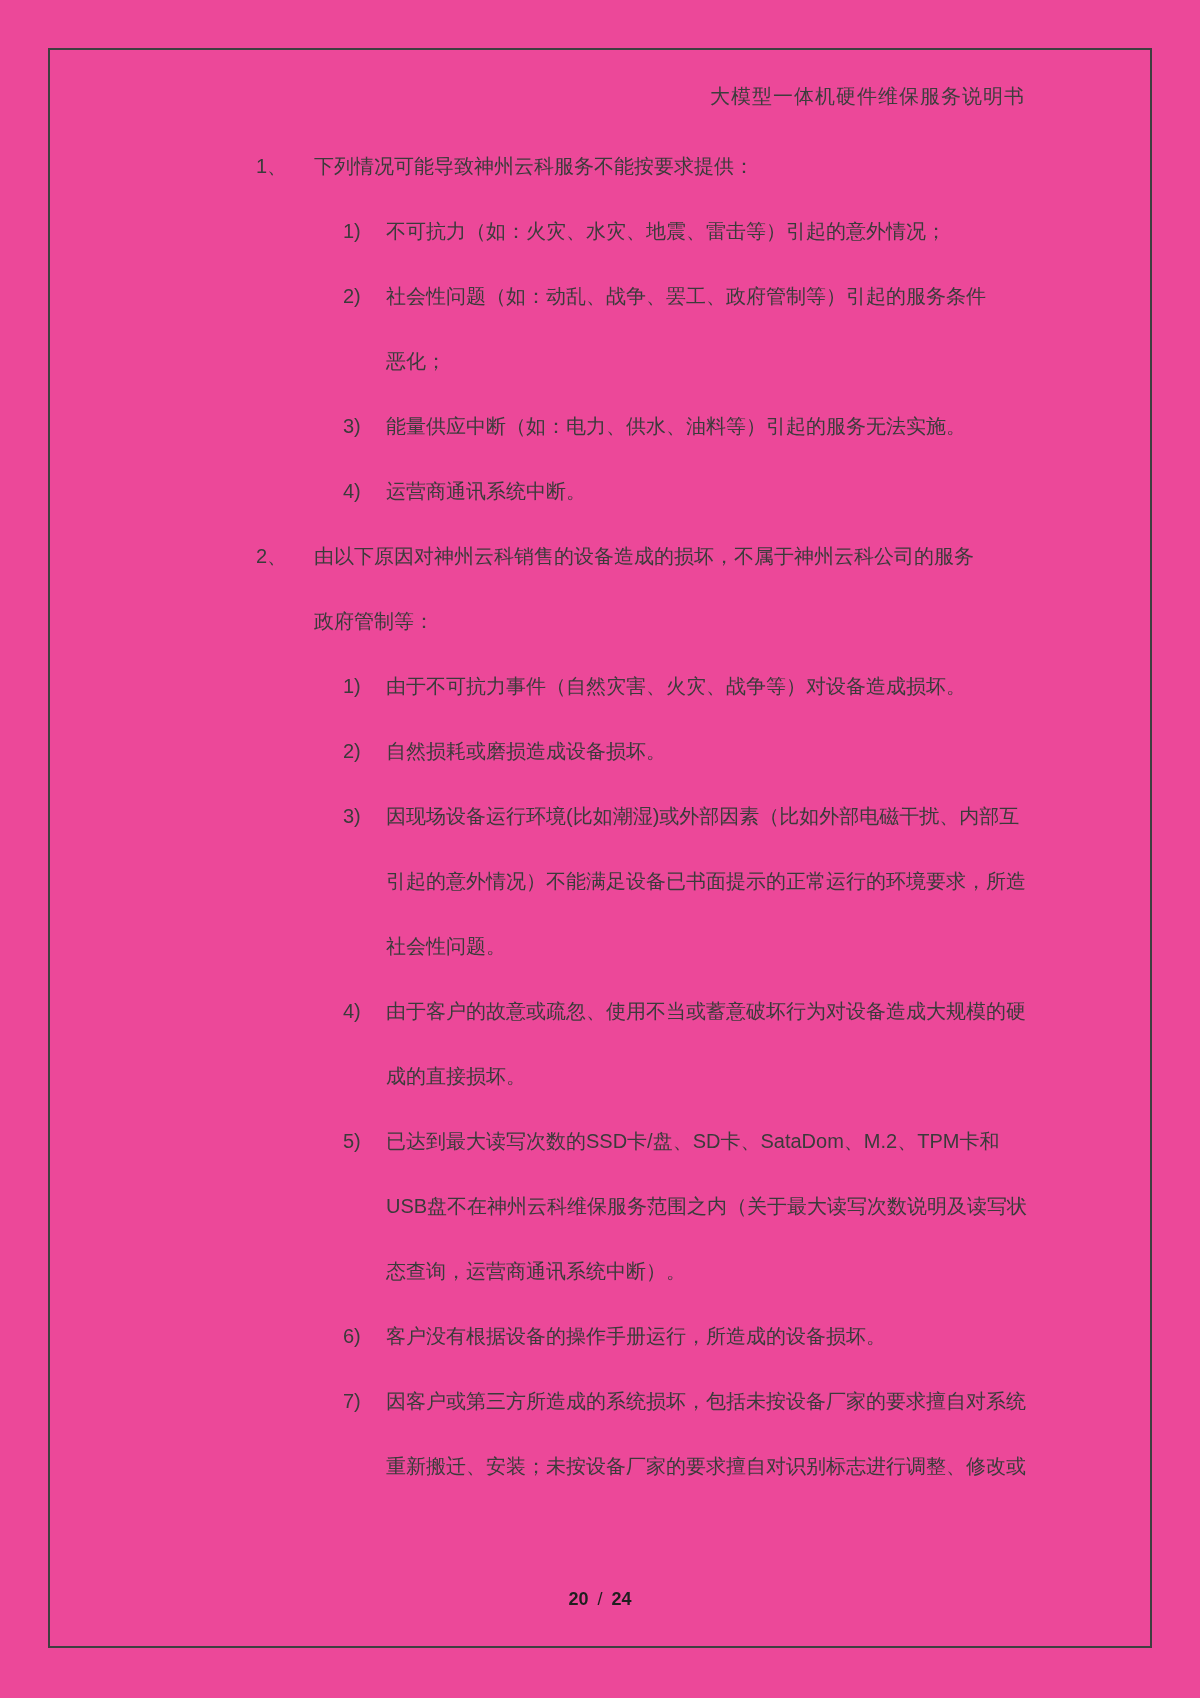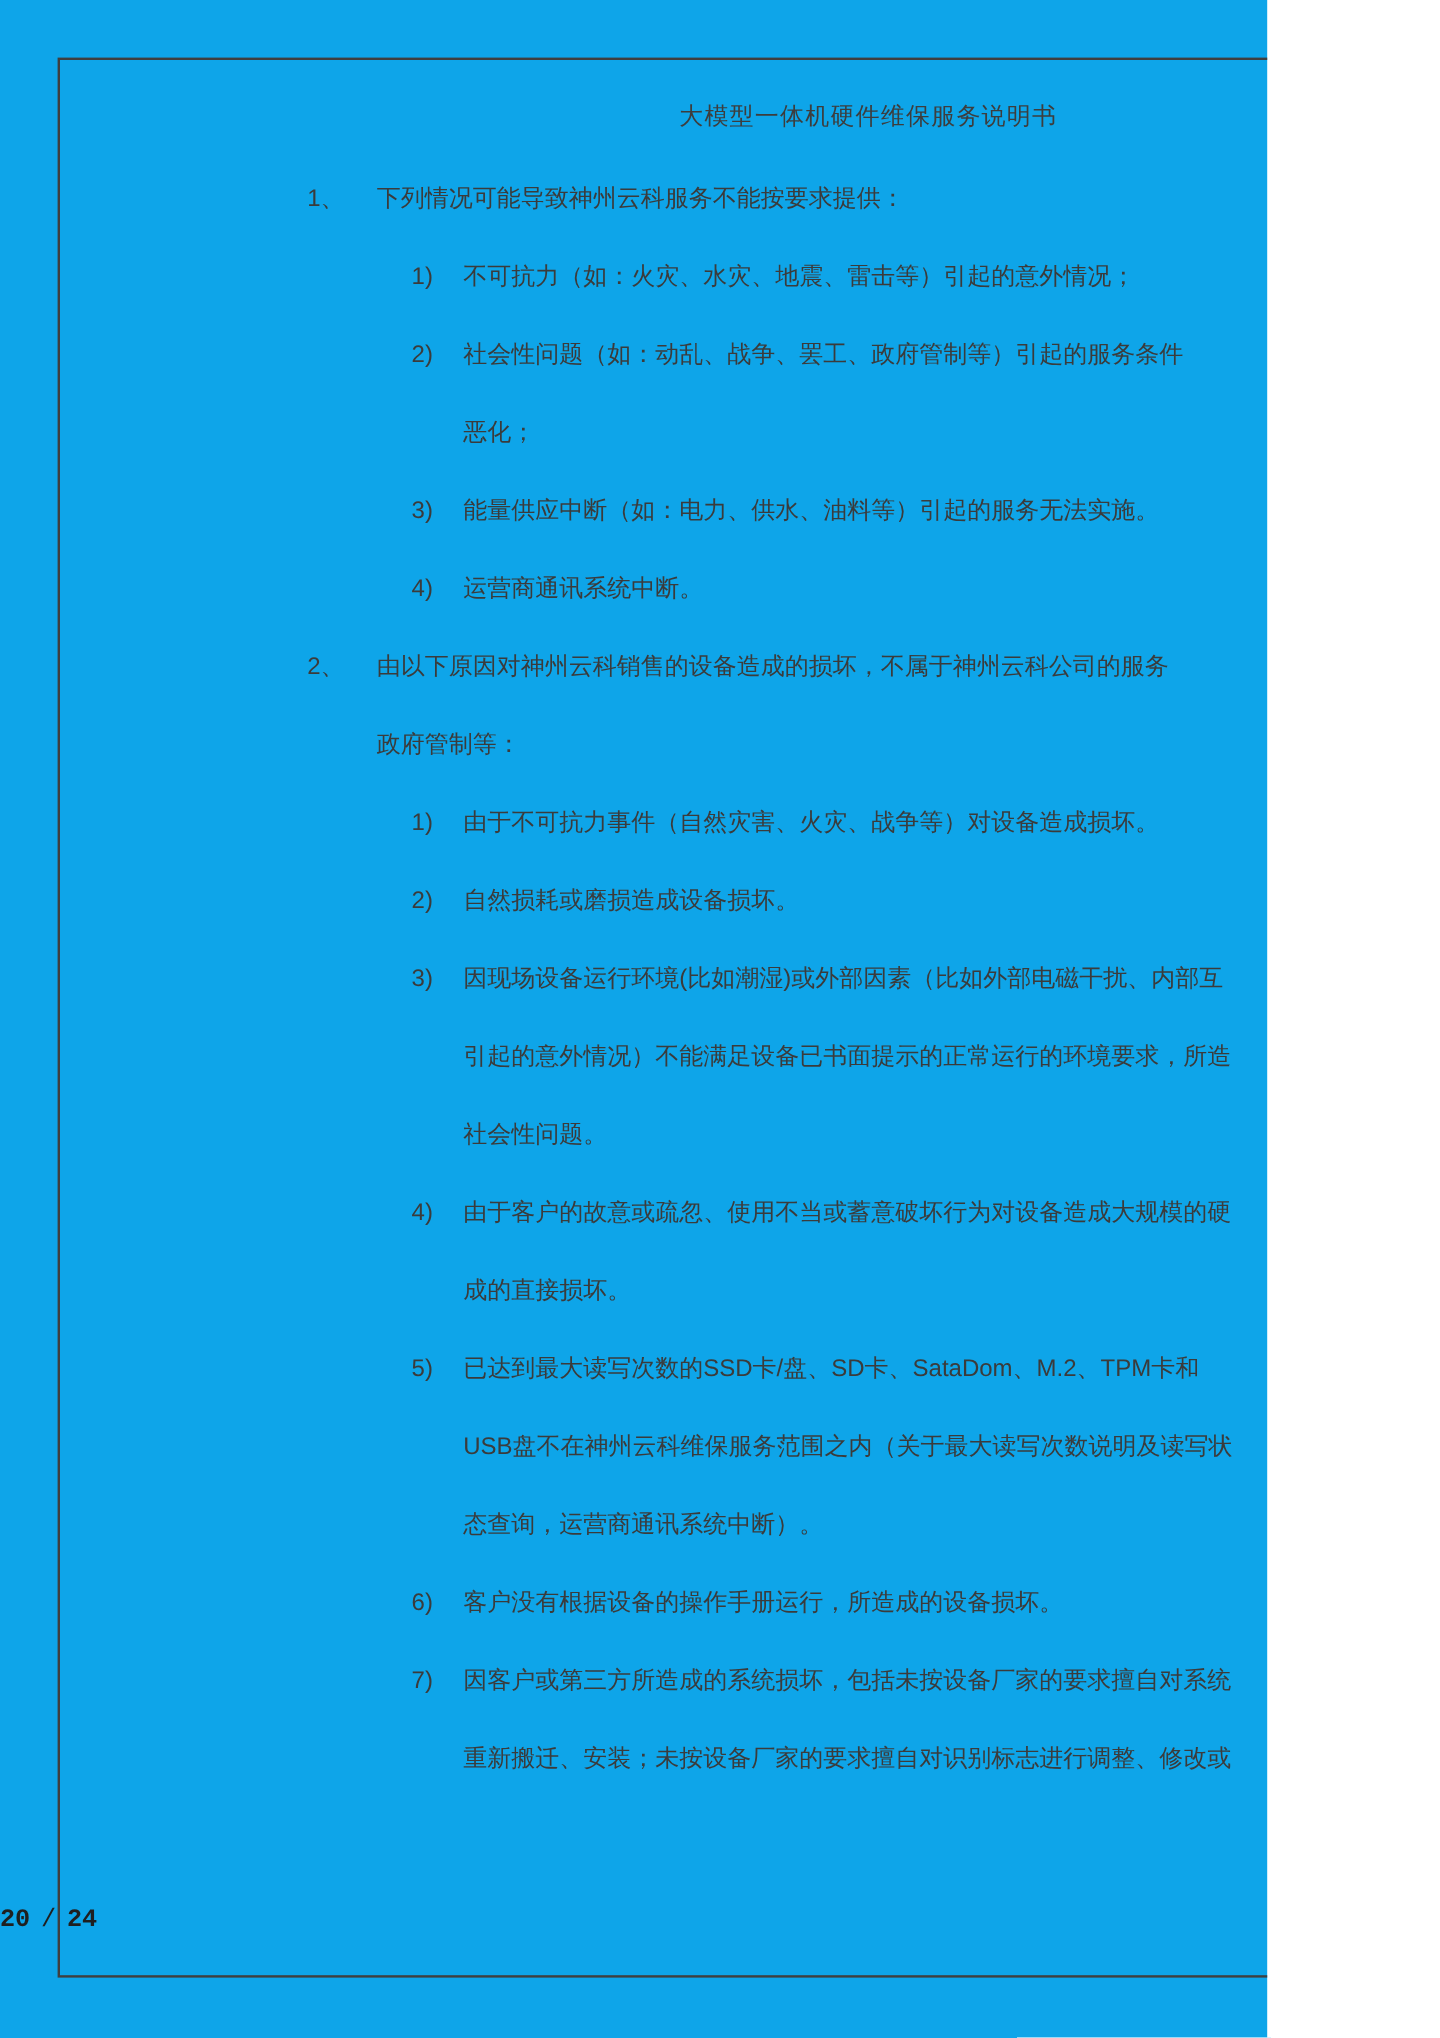--- a/index.html
+++ b/index.html
@@ -3,23 +3,23 @@
 <meta charset="utf-8">
 <style>
   :root{
     --text-color:#3b3b3b;
     --border-color:#3f3f3f;
     --footer-color:#1f1f1f;
   }
   html,body{margin:0;padding:0;background:#ffffff;}
   .page{
     position:relative;
-    width:1056px;
+    width:1200px;
     height:1698px;
-    background:#0ea5e9;
+    background:#ec4899;
     overflow:hidden;
     font-family:"Liberation Sans", sans-serif;
   }
   .page-border{
     position:absolute;
     left:48px; top:48px;
     width:1104px; height:1600px;
     box-sizing:border-box;
     border:2px solid var(--border-color);
   }
@@ -47,22 +47,23 @@
   .cline .marker{display:inline-block;}
   .cline.l1{padding-left:245px;}
   .cline.l1 .marker{width:58px;}
   .cline.l1.cont{padding-left:303px;}
   .cline.l2{padding-left:288px;margin-left:44px;}
   .cline.l2 .marker{width:43px;}
   .cline.l2.cont{padding-left:331px;}
   .footer{
     position:absolute;
     top:1589px; left:0; width:100%;
-    font-family:Liberation Mono, monospace;
-    font-size:21px;
+    text-align:center;
+    font-family:Liberation Sans, sans-serif;
+    font-size:18px;
     color:var(--footer-color);
   }
   .footer .pgnum{font-weight:bold;}
   .footer .sep{margin:0 9px;font-weight:normal;}
 </style>
 </head>
 <body>
 
 <div class="page">
   <div class="page-border"></div>

